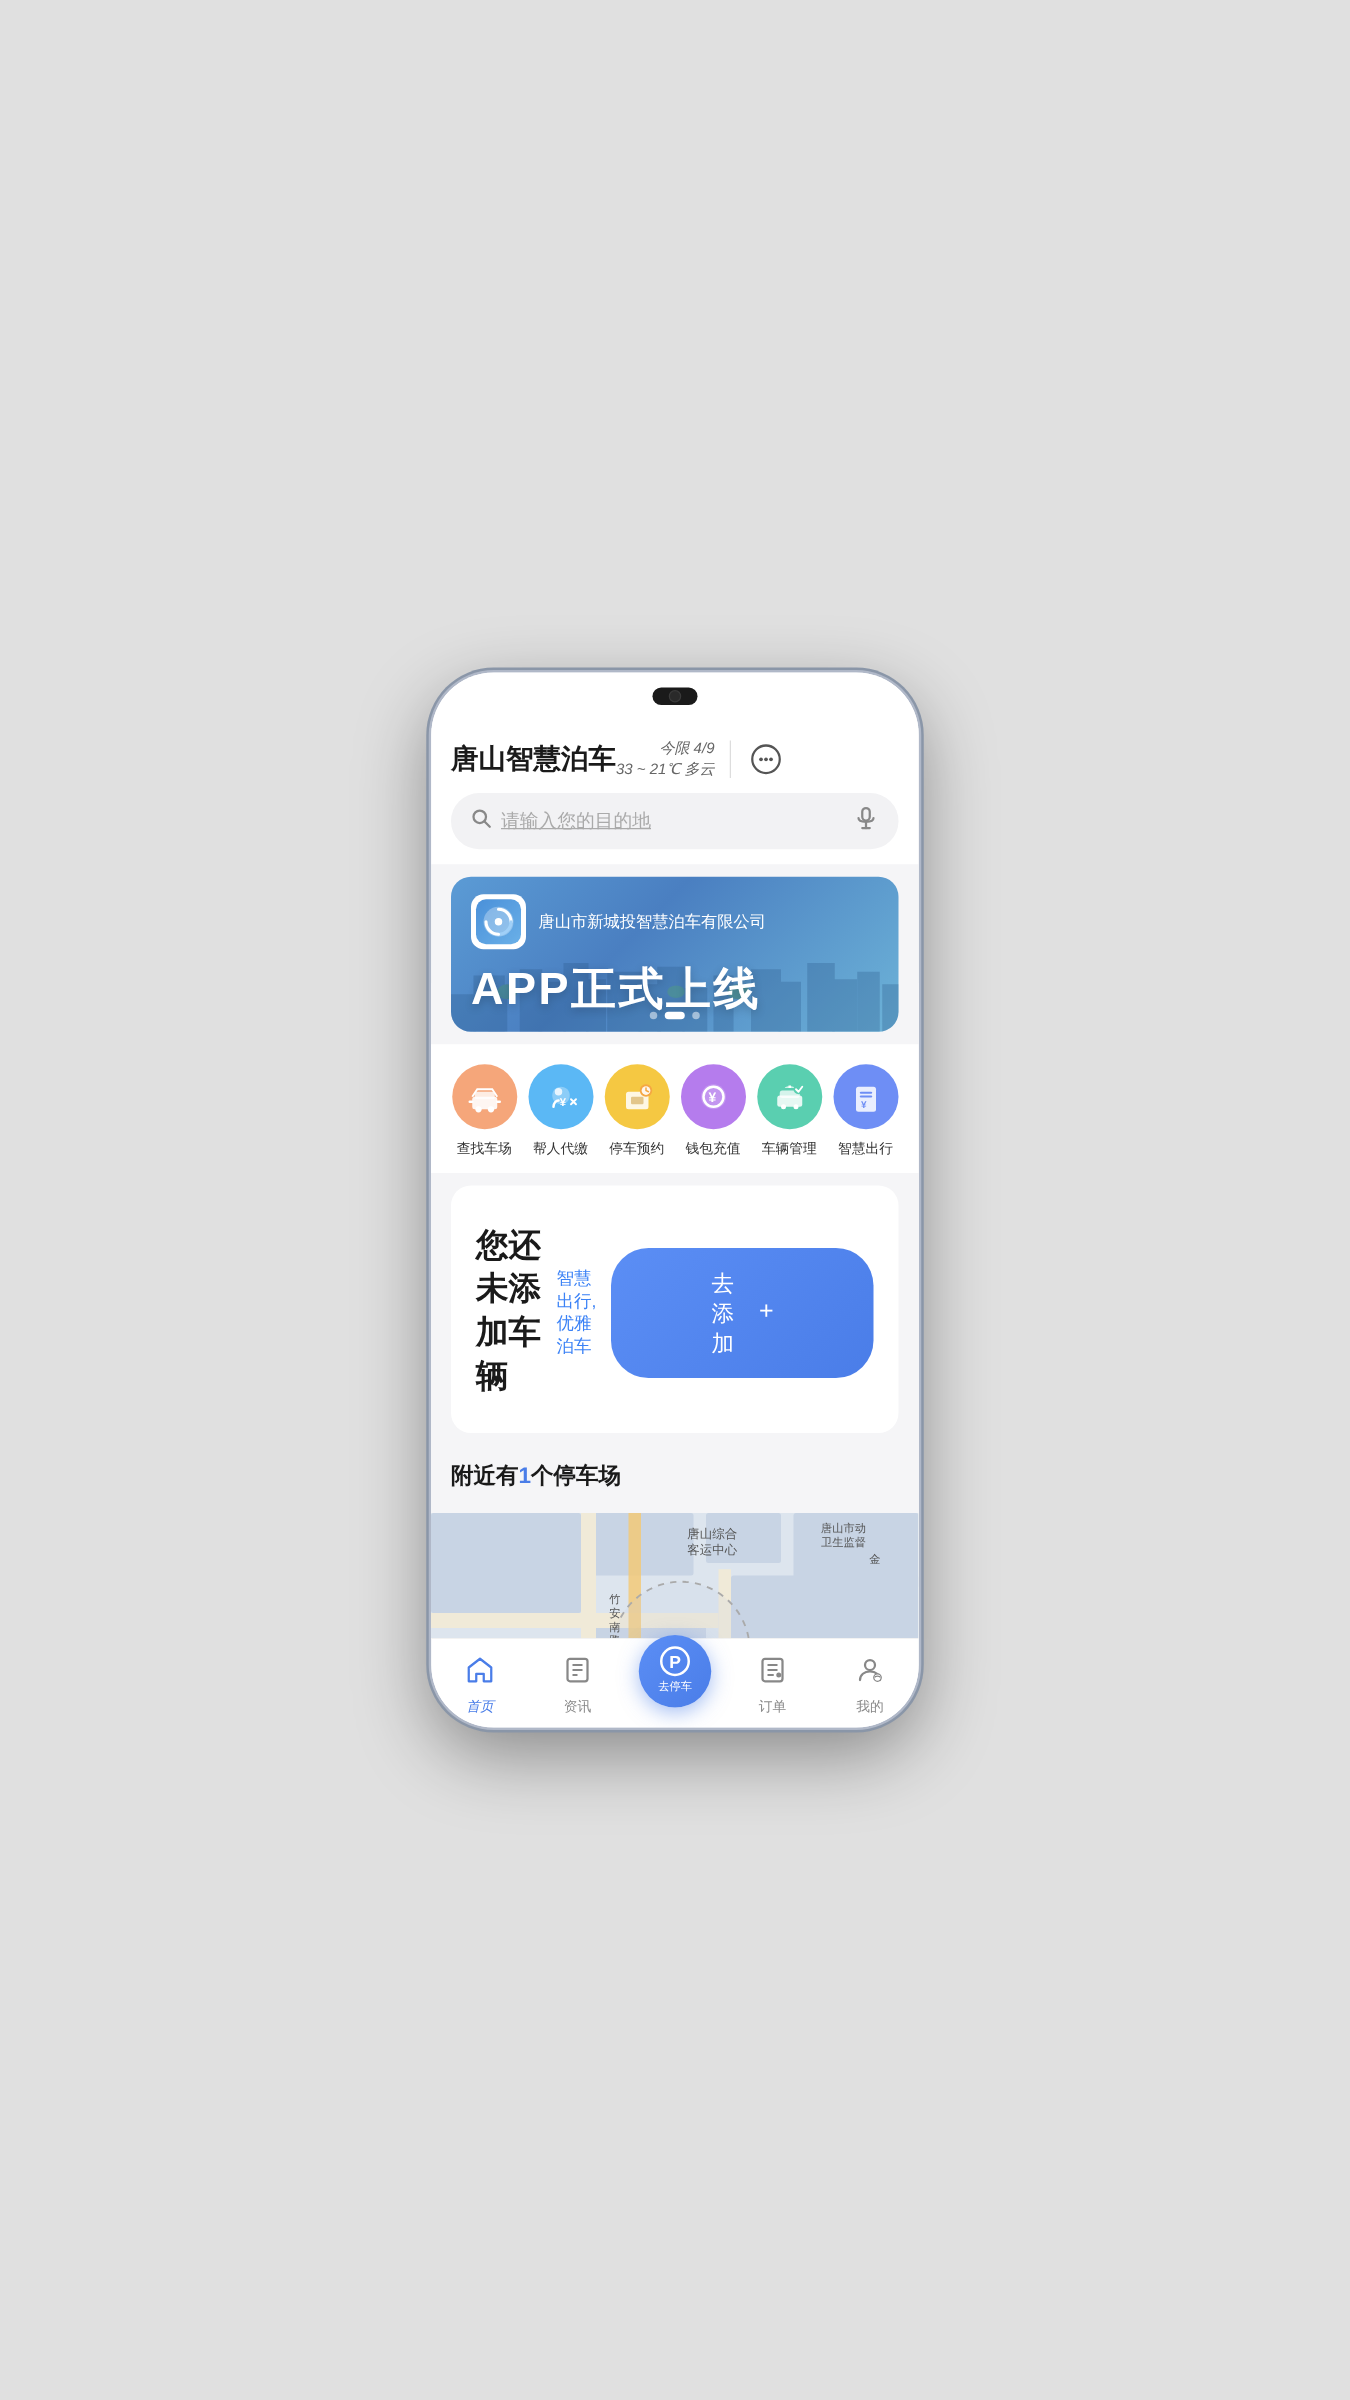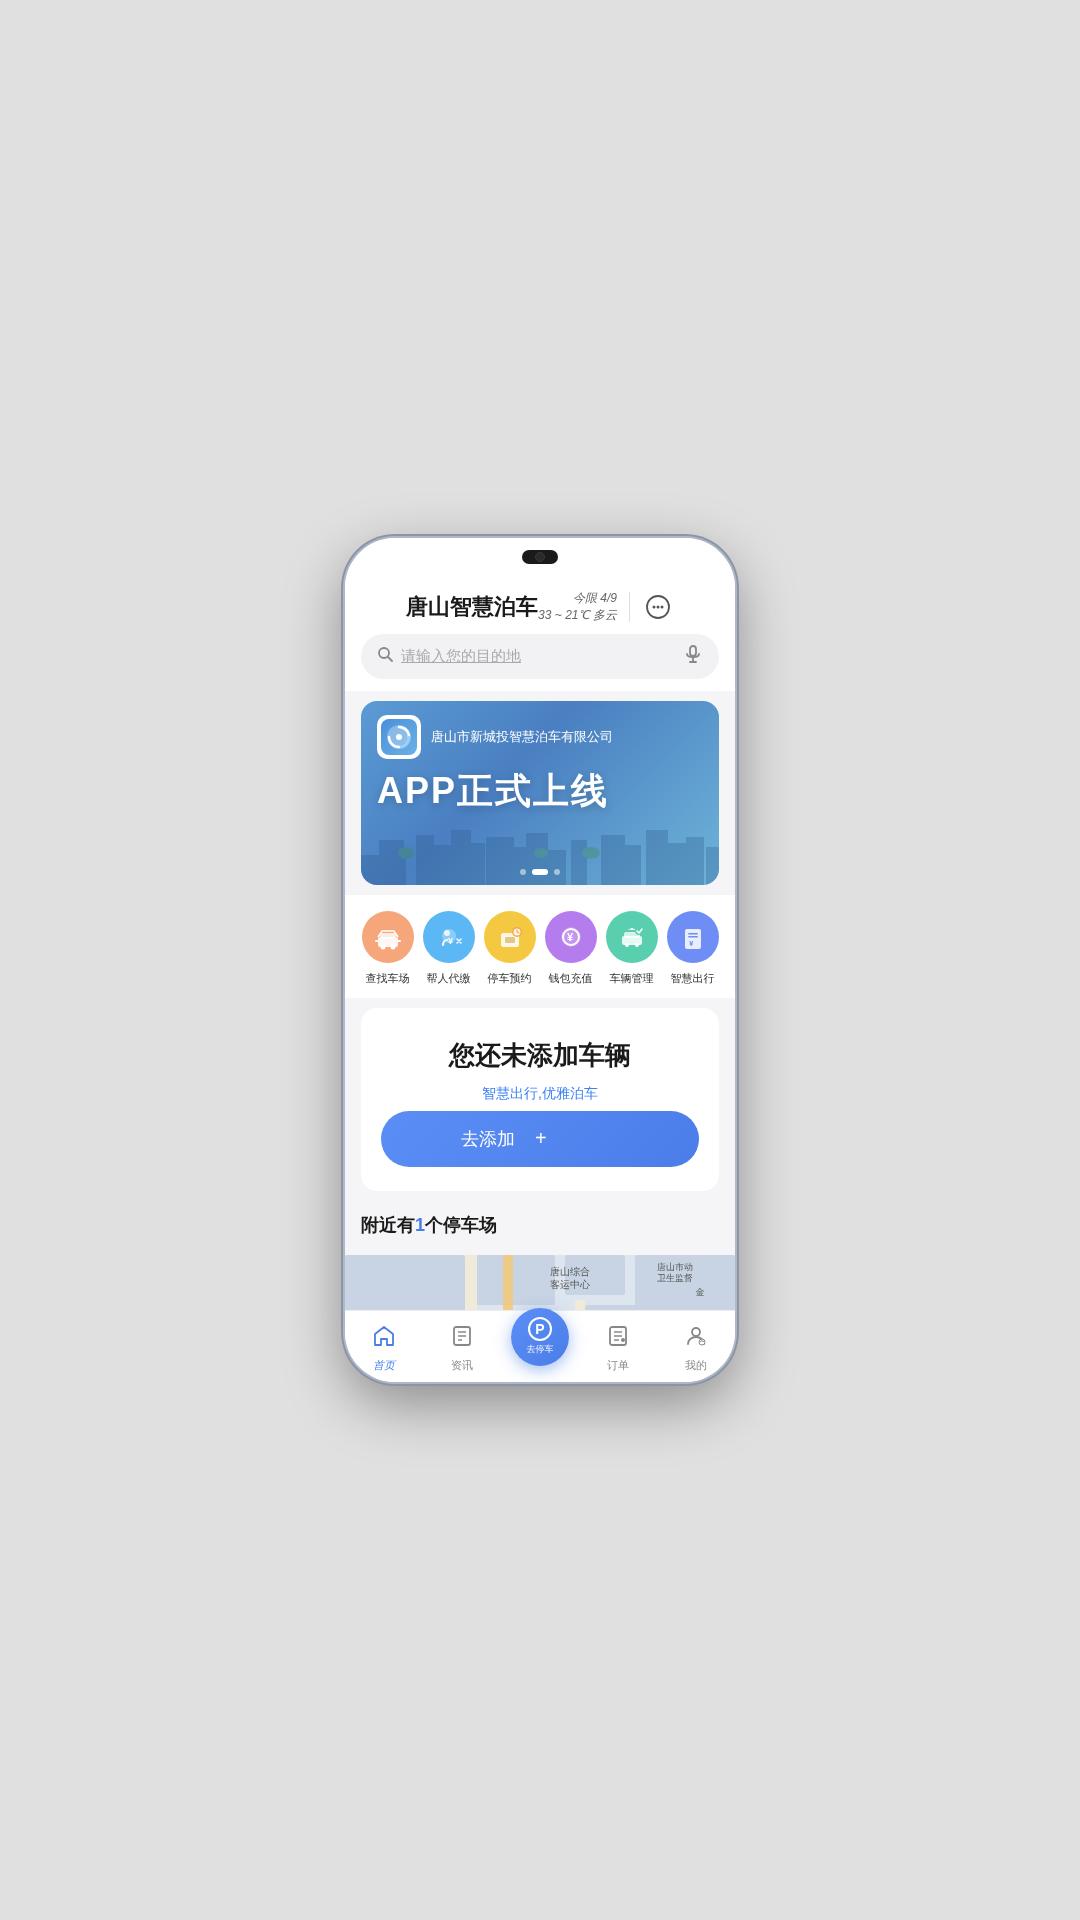--- a/index.html
+++ b/index.html
@@ -70,21 +70,21 @@
 
     
     .header {
       background: #fff;
       padding: 8px 16px 12px 16px;
     }
 
     .header-top {
       display: flex;
       align-items: center;
-      justify-content: center;
+      justify-content: flex-start;
       margin-bottom: 10px;
     }
 
     .app-title {
       font-size: 22px;
       font-weight: bold;
       color: #1a1a1a;
     }
 
     .header-right {
@@ -143,21 +143,21 @@
       color: #888;
       font-size: 18px;
     }
 
     
     .banner-container {
       margin: 10px 16px;
       border-radius: 16px;
       overflow: hidden;
       background: linear-gradient(135deg, #5b9bd5 0%, #4a7fc1 40%, #6db3d8 100%);
-      height: 184px;
+      height: 124px;
       position: relative;
     }
 
     .banner-inner {
       padding: 14px 16px;
       height: 100%;
       display: flex;
       flex-direction: column;
       position: relative;
     }
@@ -282,21 +282,21 @@
     .icon-teal { background: #5acfb0; }
     .icon-indigo { background: #6e8ef5; }
 
     
     .vehicle-card {
       background: #fff;
       margin: 10px 16px;
       border-radius: 16px;
       padding: 30px 20px 24px 20px;
       display: flex;
-      flex-direction: column;
+      flex-direction: row;
       align-items: center;
       gap: 8px;
     }
 
     .no-vehicle-title {
       font-size: 26px;
       font-weight: bold;
       color: #1a1a1a;
       margin-bottom: 4px;
     }

